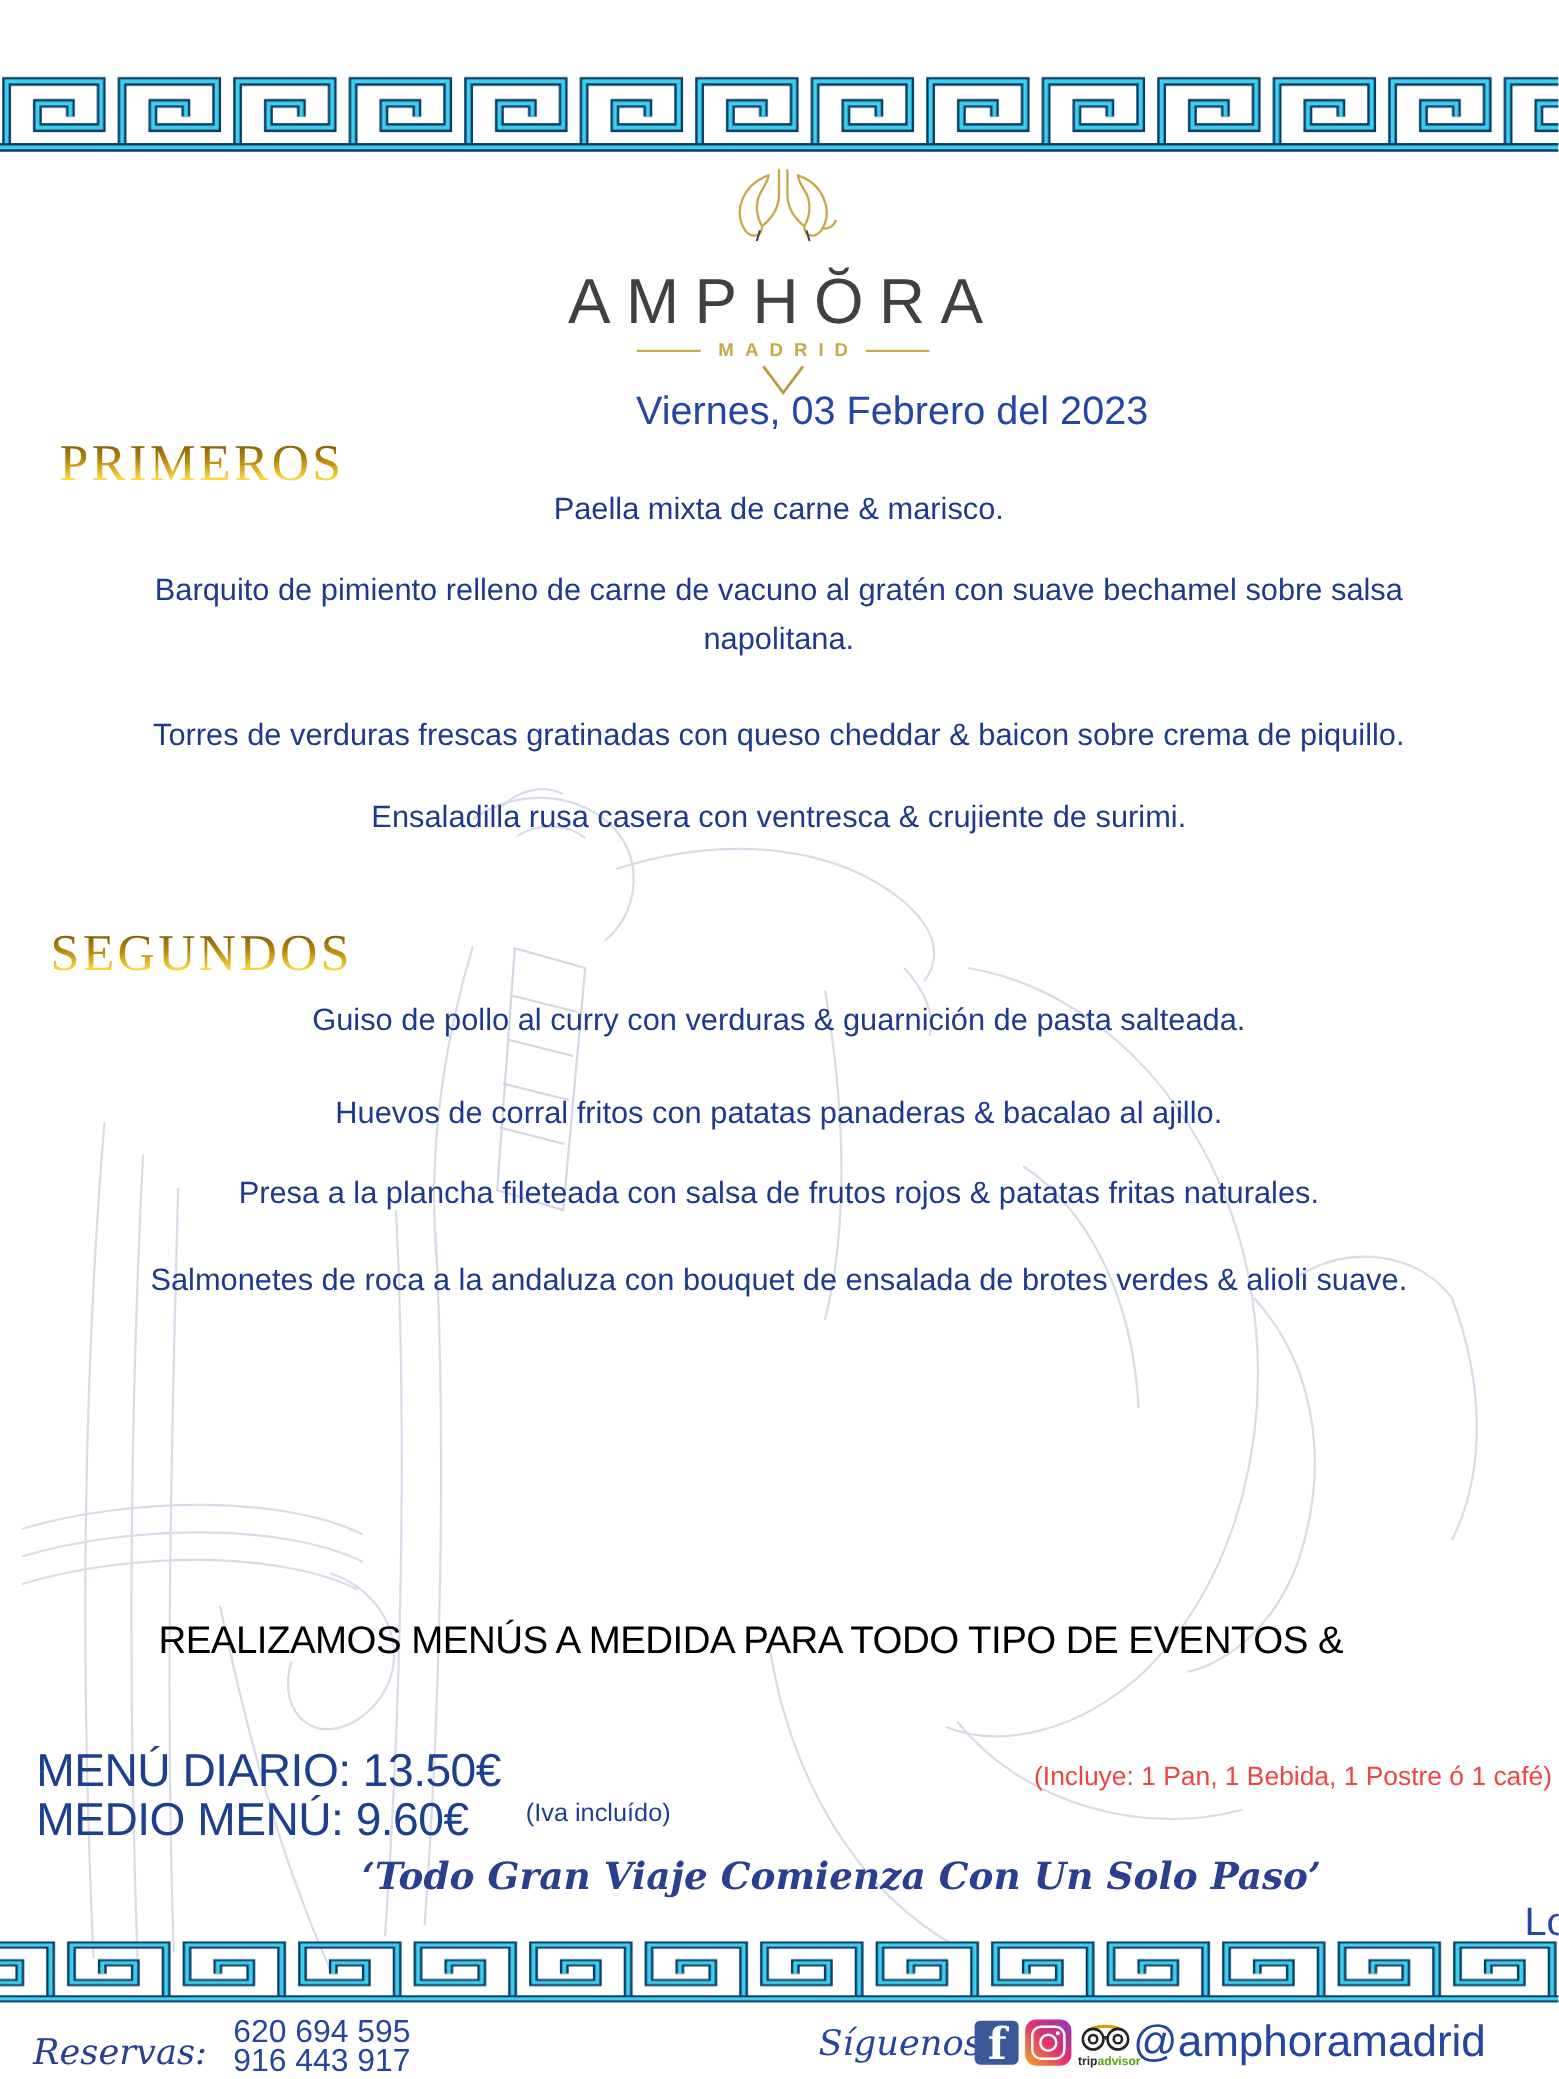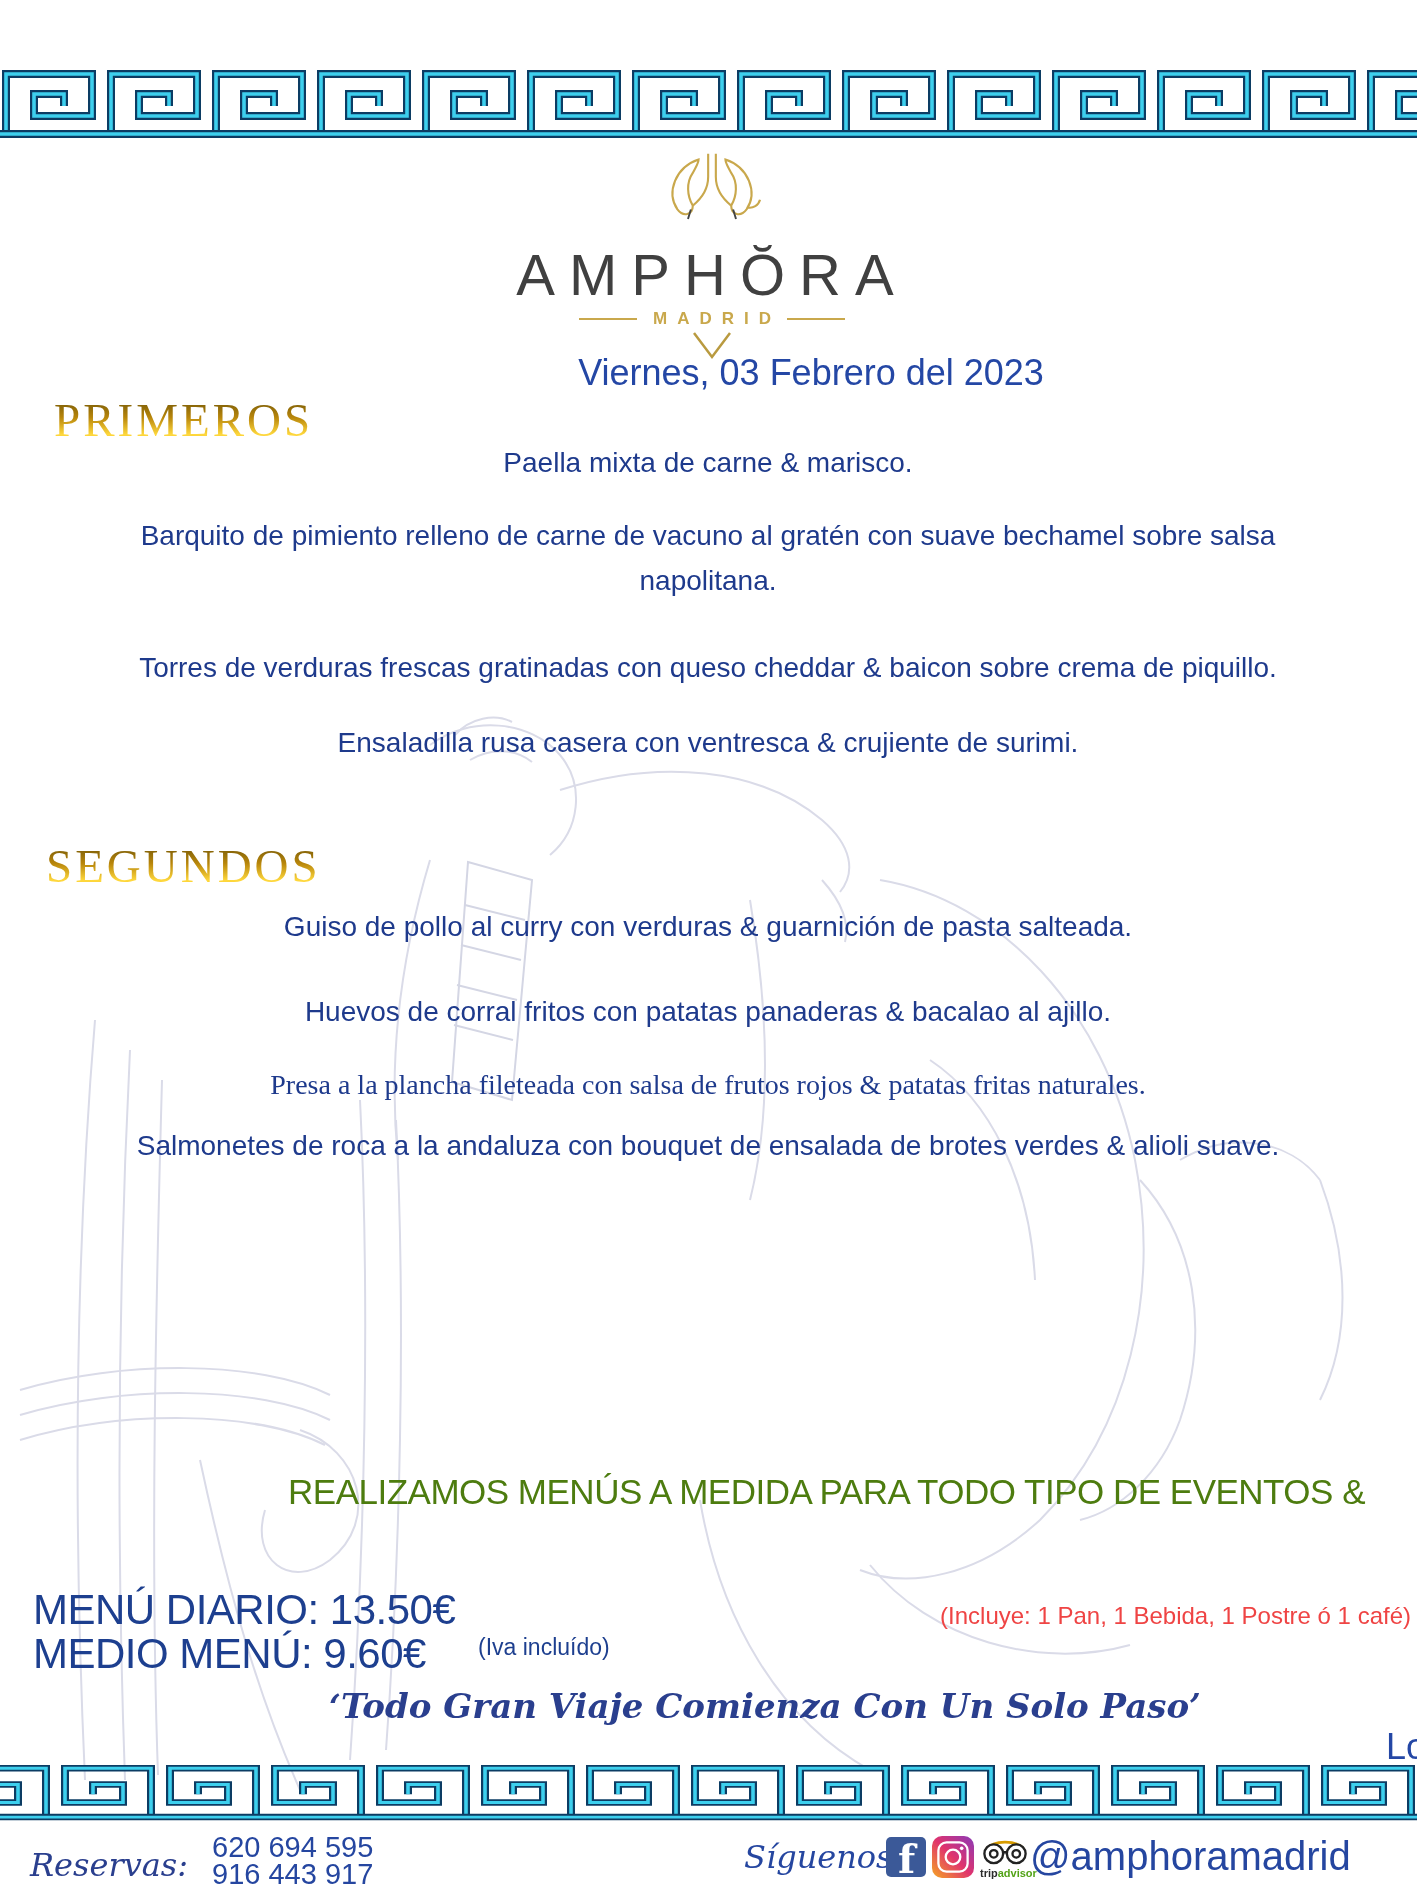--- a/index.html
+++ b/index.html
@@ -39,24 +39,24 @@
   .menu-list{left:58px;width:1300px;text-align:center;z-index:3;
              color:#1e3a8c;font-size:28px;line-height:45px;}
   #primeros-list{top:440px;}
   #segundos-list{top:904px;}
   .menu-item{margin:0 auto;}
   #p-item-0{margin-bottom:28px;}
   #p-item-1{margin-bottom:42px;max-width:1200px;}
   #p-item-2{margin-bottom:30px;}
   #s-item-0{margin-bottom:40px;}
   #s-item-1{margin-bottom:28px;}
-  #s-item-2{margin-bottom:16px;font-family:Liberation Serif, serif;}
-  
-  #notice{left:0;top:1468px;width:1365px;text-align:right;z-index:3;
-          color:#4d7c0f;font-size:35px;line-height:48px;letter-spacing:-0.5px;}
+  #s-item-2{margin-bottom:34px;}
+  
+  #notice{left:0;top:1468px;width:1365px;text-align:center;z-index:3;
+          color:#000000;font-size:35px;line-height:48px;letter-spacing:-0.5px;}
   
   .price-line{color:#1d3f8f;font-size:42px;letter-spacing:-0.5px;z-index:3;white-space:nowrap;}
   #menu-diario{left:33px;top:1586px;}
   #medio-menu{left:33px;top:1630px;}
   #includes{right:6px;top:1602px;color:#ef4444;font-size:24px;z-index:3;}
   #iva{left:478px;top:1634px;color:#1d3f8f;font-size:23px;z-index:3;text-align:right;}
   
   #quote{left:115px;top:1686px;width:1300px;text-align:center;z-index:3;
          font-family:"DejaVu Serif",serif;font-style:italic;font-weight:bold;
          font-size:34px;color:#2a3f8e;}

